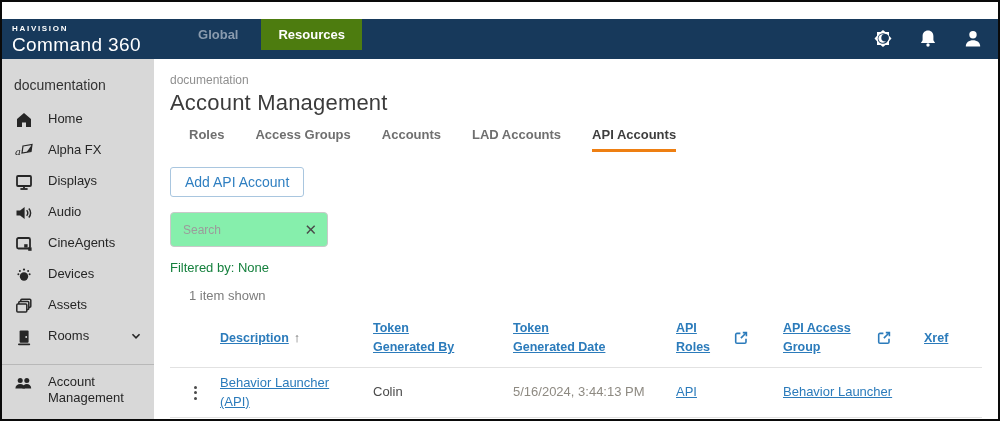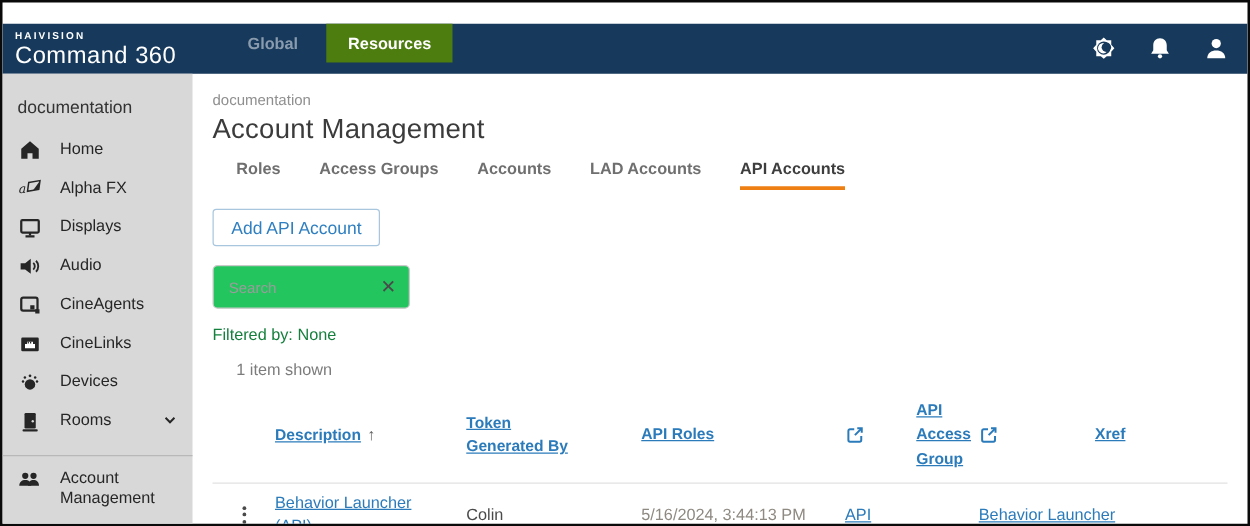--- a/index.html
+++ b/index.html
@@ -29,21 +29,21 @@
   .side-chevron{margin-left:auto;display:flex;}
   .side-divider{border-top:1px solid #b8b8b8;margin:5px 0 3px 0;}
   
   .main{flex:1;padding:14px 16px 0 16px;min-width:0;}
   .breadcrumb{font-size:12px;color:#8F8F8F;}
   .page-title{font-size:22px;font-weight:500;color:#3B3B3B;letter-spacing:.2px;margin-top:3px;}
   .tabs{display:flex;gap:31px;margin:11px 0 0 19px;}
   .tab{font-size:13px;font-weight:bold;color:#6F6F6F;padding-bottom:7px;border-bottom:3px solid transparent;cursor:pointer;}
   .tab.active{color:#3E3E3E;border-bottom-color:#EE7F12;}
   .add-btn{margin-top:15px;display:inline-block;background:#fff;border:1px solid #A9C6DF;border-radius:3px;color:#2F7FC1;font-size:14px;padding:6px 14px;cursor:pointer;font-family:"Liberation Sans",sans-serif;}
-  .search-wrap{margin-top:15px;width:158px;height:35px;border:1px solid #C9C9C9;border-radius:4px;background:#22c55e;display:flex;align-items:center;padding:0 10px;}
+  .search-wrap{margin-top:15px;width:158px;height:35px;border:1px solid #C9C9C9;border-radius:4px;background:#86efac;display:flex;align-items:center;padding:0 10px;}
   .search-wrap input{border:none;outline:none;flex:1;font-size:12px;color:#555;font-family:"Liberation Sans",sans-serif;min-width:0;background:transparent;}
   .search-wrap input::placeholder{color:#9B9B9B;}
   .clear-x{color:#4A4A4A;font-size:15px;line-height:1;cursor:pointer;padding-left:6px;}
   .filtered{margin-top:13px;font-size:13px;color:#15803d;}
   .items-shown{margin-top:13px;margin-left:19px;font-size:13px;color:#7C7C7C;}
   
   .table{margin-top:8px;width:100%;}
   .tgrid{display:grid;grid-template-columns:50px 153px 140px 163px 57px 50px 93px 48px 1fr;align-items:center;}
   .thead{border-bottom:1px solid #E2E2E2;padding:8px 0 9px 0;min-height:48px;}
   .th{font-size:12.5px;font-weight:bold;color:#2B7BBB;line-height:1.55;padding-right:12px;}
@@ -147,46 +147,45 @@
         <span class="ic">
           <svg width="18" height="18" viewBox="0 0 18 18">
             <rect x="2" y="3" width="13" height="10.5" rx="1.5" fill="none" stroke="#262626" stroke-width="1.8"></rect>
             <rect x="9.2" y="9.2" width="3.4" height="3.4" fill="#262626"></rect>
             <rect x="13.2" y="12.4" width="3.4" height="3.4" fill="#262626"></rect>
           </svg>
         </span>
         <span class="lbl">CineAgents</span>
       </div>
 
-      <div class="side-item">
-        <span class="ic">
-          <svg width="18" height="18" viewBox="0 0 18 18">
-            <rect x="2" y="4" width="14" height="11" rx="1" fill="#262626"></rect>
-            <path d="M5 12.5V9.2h1.6V7.4h4.8v1.8H13v3.3z" fill="#fff"></path>
-            <rect x="7.1" y="7.4" width="1" height="1.4" fill="#262626"></rect>
-            <rect x="9" y="7.4" width="1" height="1.4" fill="#262626"></rect>
-          </svg>
-        </span>
-        <span class="lbl">CineLinks</span>
-      </div>
 
       <div class="side-item">
         <span class="ic">
           <svg width="18" height="18" viewBox="0 0 18 18">
             <circle cx="9" cy="10.5" r="4.2" fill="#262626"></circle>
             <circle cx="9" cy="3.6" r="1.1" fill="#262626"></circle>
             <circle cx="3.4" cy="8.2" r="1" fill="#262626"></circle>
             <circle cx="14.6" cy="8.2" r="1" fill="#262626"></circle>
             <circle cx="4.9" cy="4.9" r="1" fill="#262626"></circle>
             <circle cx="13.1" cy="4.9" r="1" fill="#262626"></circle>
           </svg>
         </span>
         <span class="lbl">Devices</span>
       </div>
 
+      <div class="side-item">
+        <span class="ic">
+          <svg width="18" height="18" viewBox="0 0 18 18">
+            <rect x="5.8" y="2.3" width="10" height="8" rx="1" fill="none" stroke="#262626" stroke-width="1.5"></rect>
+            <rect x="3.8" y="4.6" width="10" height="8" rx="1" fill="#D8D8D8" stroke="#262626" stroke-width="1.5"></rect>
+            <rect x="1.8" y="6.9" width="10" height="8" rx="1" fill="#D8D8D8" stroke="#262626" stroke-width="1.5"></rect>
+          </svg>
+        </span>
+        <span class="lbl">Assets</span>
+      </div>
 
       <div class="side-item">
         <span class="ic">
           <svg width="18" height="18" viewBox="0 0 18 18">
             <rect x="4.6" y="2.4" width="9" height="12.4" rx="1" fill="#262626"></rect>
             <circle cx="11.2" cy="9" r="0.95" fill="#D8D8D8"></circle>
             <rect x="3" y="15.4" width="12.2" height="1.8" rx="0.9" fill="#262626"></rect>
           </svg>
         </span>
         <span class="lbl">Rooms</span>
@@ -236,20 +235,23 @@
 
       
       <div class="table">
         <div class="tgrid thead">
           <div class="th"></div>
           <div class="th">
             <span class="u">Description</span><span class="sort-arrow">↑</span>
           </div>
           <div class="th narrow">
             <span class="u">Token Generated By</span>
+          </div>
+          <div class="th narrow">
+            <span class="u">Token Generated Date</span>
           </div>
           <div class="th narrow">
             <span class="u">API Roles</span>
           </div>
           <div class="ext-cell">
             <svg width="16" height="16" viewBox="0 0 16 16" fill="none" stroke="#2B7BBB" stroke-width="1.6">
               <path d="M13 8.7V12a1.3 1.3 0 0 1-1.3 1.3H4A1.3 1.3 0 0 1 2.7 12V4.7A1.3 1.3 0 0 1 4 3.4h3.4"></path>
               <path d="M9.8 2.6h3.6v3.6"></path>
               <line x1="7.9" y1="8.1" x2="13.2" y2="2.8"></line>
             </svg>

